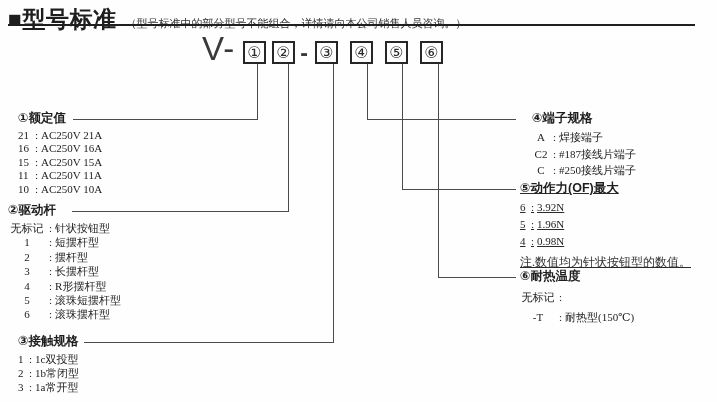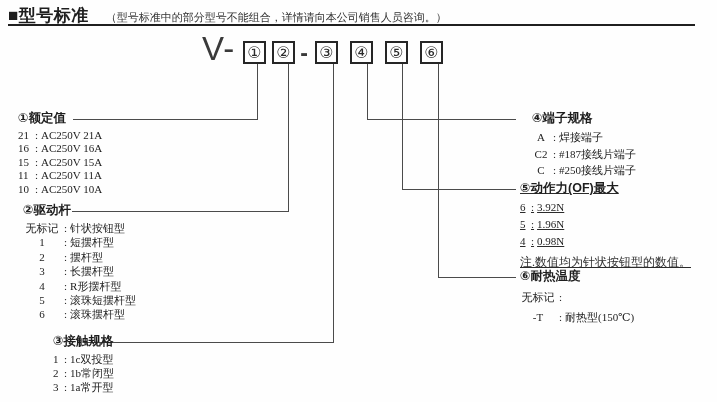--- a/index.html
+++ b/index.html
@@ -11,24 +11,24 @@
     color:#2b2b2b;
     font-family:"Liberation Serif","DejaVu Serif",serif;
   }
   
   .hdr{
     position:absolute;left:8px;top:4px;
     display:flex;align-items:baseline;white-space:nowrap;
   }
   .hdr-title{
     font-family:"Liberation Sans","DejaVu Sans",sans-serif;
-    font-size:17px;font-weight:700;color:#1e1e1e;letter-spacing:.5px;
+    font-size:23px;font-weight:700;color:#1e1e1e;letter-spacing:.5px;
   }
   .hdr-sub{
-    font-size:11px;color:#333;margin-left:17px;
+    font-size:11px;color:#333;margin-left:9px;
   }
   .hdr-rule{
     position:absolute;left:8px;top:24px;width:687px;height:0;
     border-top:2px solid #1f1f1f;
   }
   
   .model-prefix{
     position:absolute;left:202px;top:30px;
     font-family:"Liberation Sans","DejaVu Sans",sans-serif;
     font-size:33px;font-weight:500;color:#3a3a3a;letter-spacing:1px;
@@ -126,21 +126,21 @@
         </div>
 
         <div class="row">
           <span class="k">10</span>
           <span class="c">:</span>
           <span class="v">AC250V 10A</span>
         </div>
       </div>
   </div>
 
-  <div class="section s2" style="left:23px;top:203px;">
+  <div class="section s2" style="left:8px;top:203px;">
     <div class="sec-title">②驱动杆</div>
     <div class="rows">
 
         <div class="row">
           <span class="k">无标记</span>
           <span class="c">:</span>
           <span class="v">针状按钮型</span>
         </div>
 
         <div class="row">
@@ -174,21 +174,21 @@
         </div>
 
         <div class="row">
           <span class="k">6</span>
           <span class="c">:</span>
           <span class="v">滚珠摆杆型</span>
         </div>
       </div>
   </div>
 
-  <div class="section s3" style="left:18px;top:334px;margin-left:35px;">
+  <div class="section s3" style="left:18px;top:334px;">
     <div class="sec-title">③接触规格</div>
     <div class="rows">
 
         <div class="row">
           <span class="k">1</span>
           <span class="c">:</span>
           <span class="v">1c双投型</span>
         </div>
 
         <div class="row">

